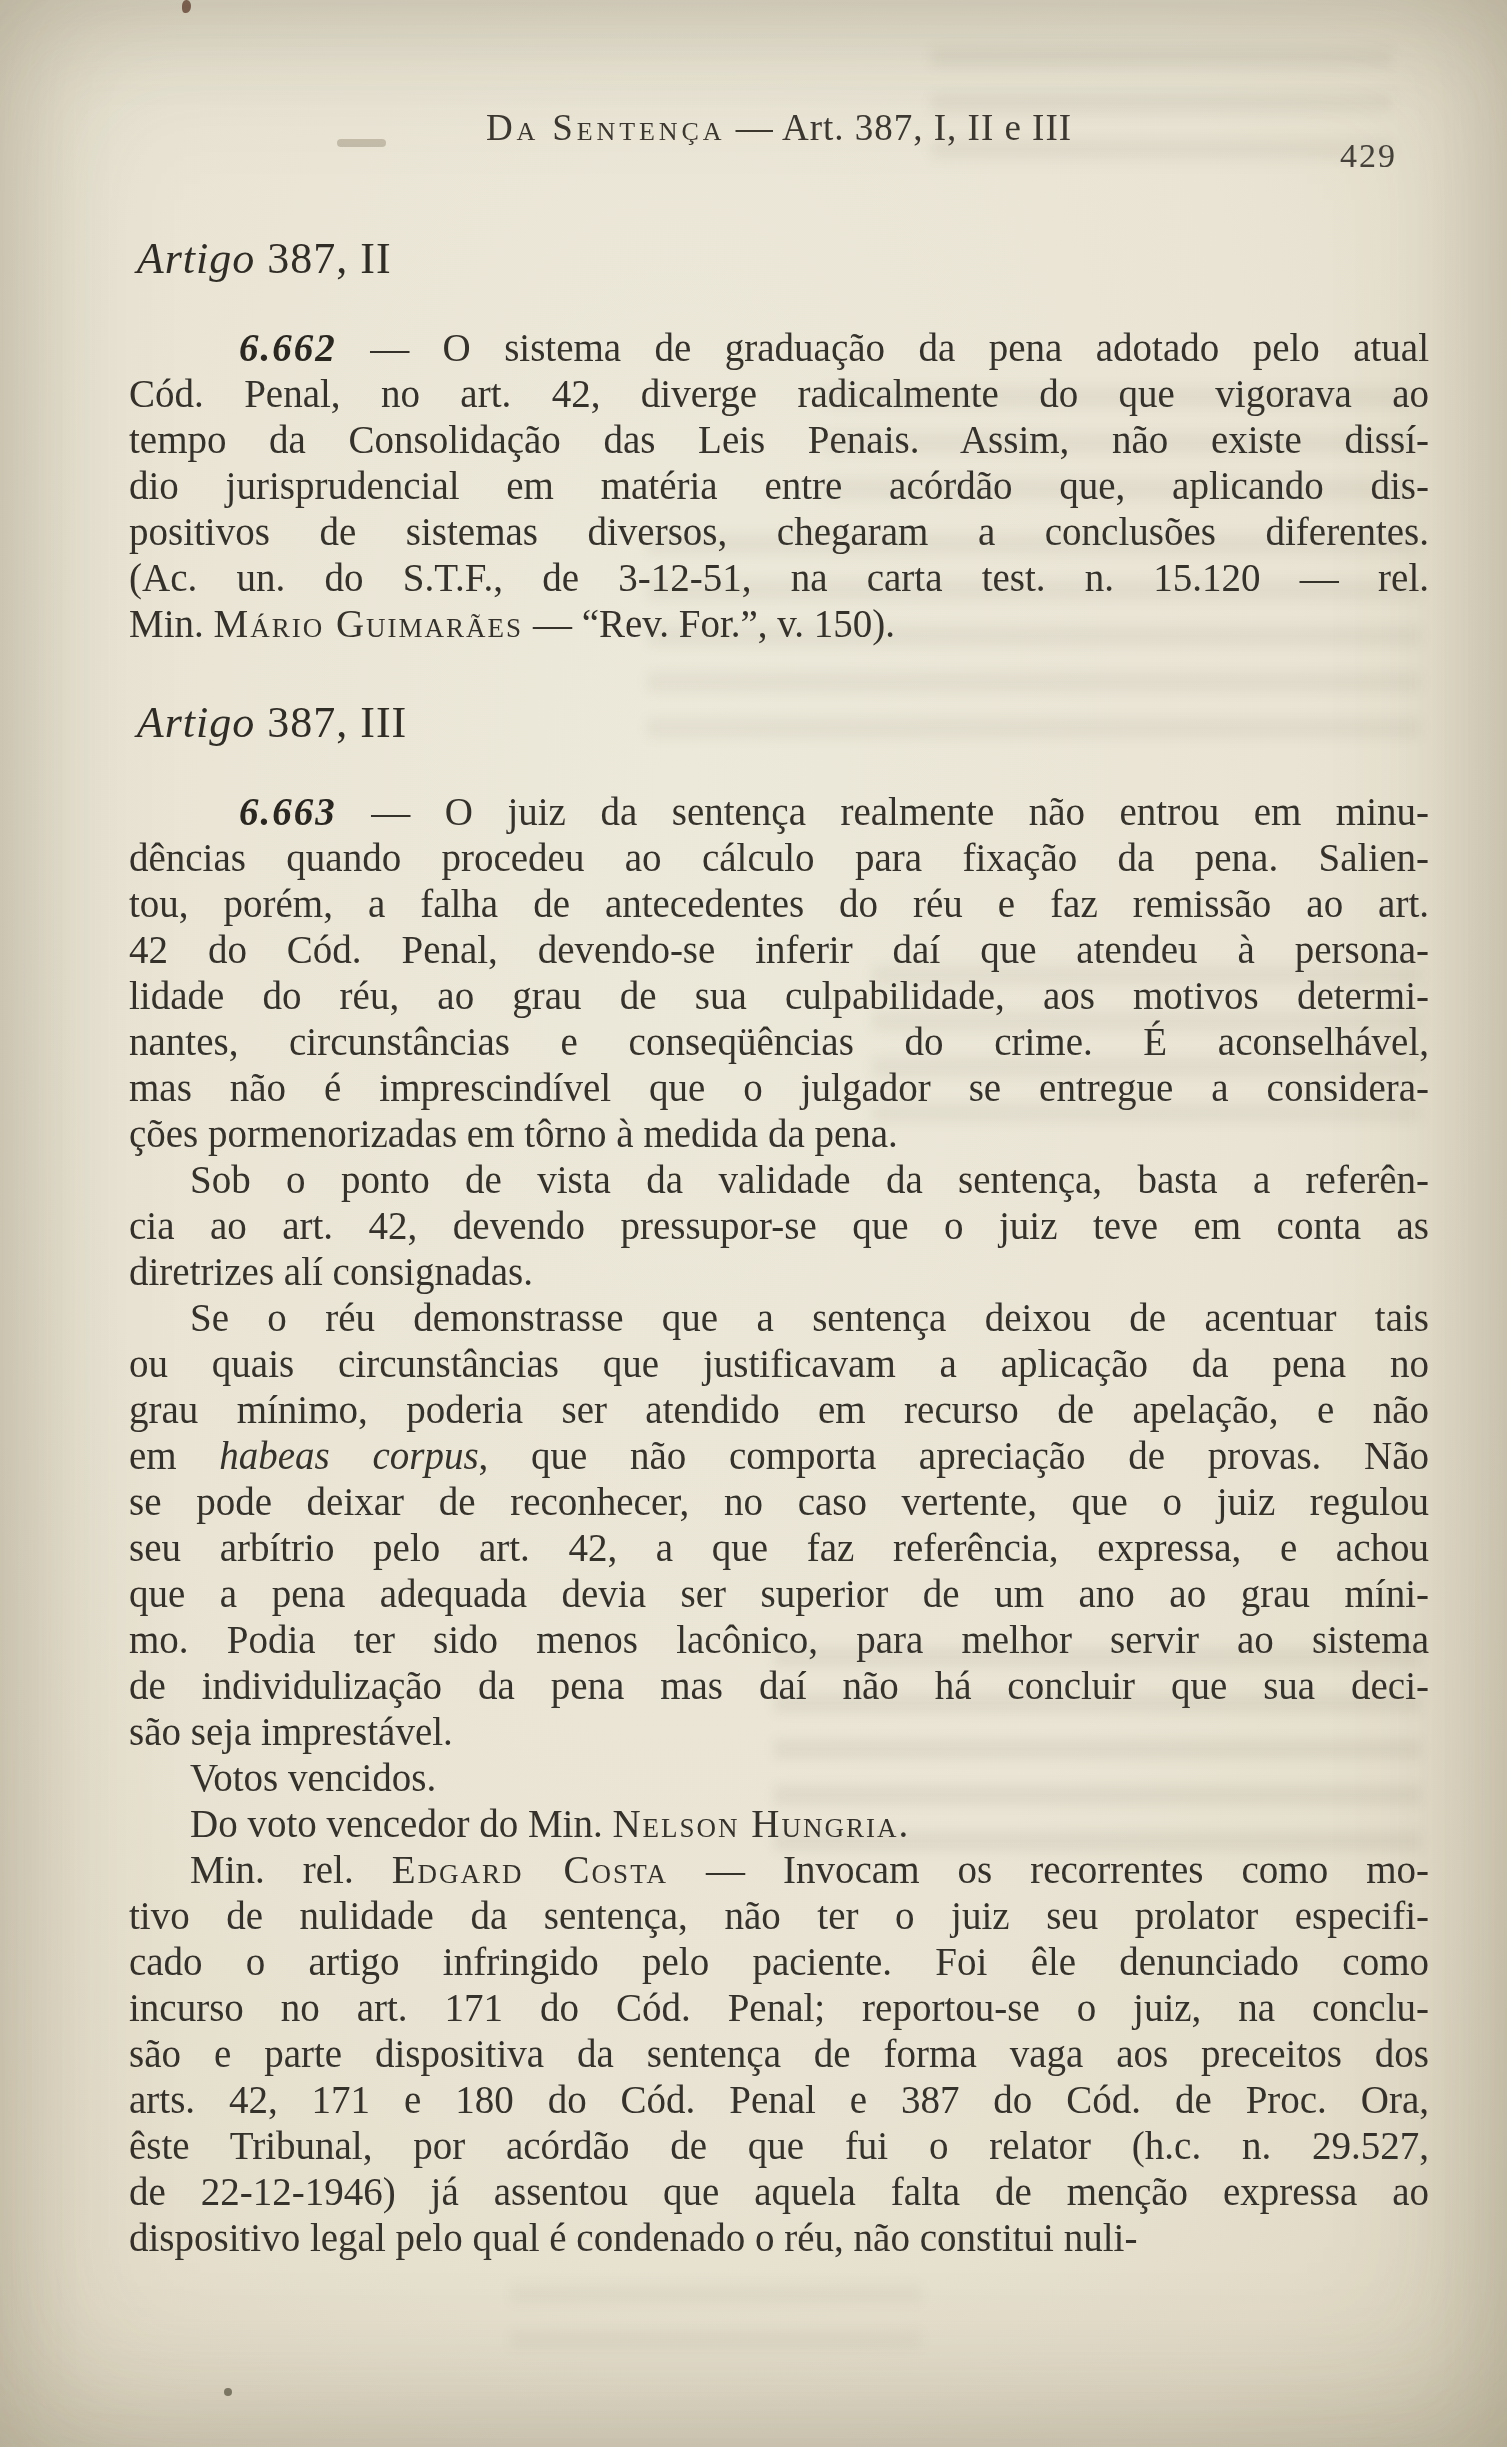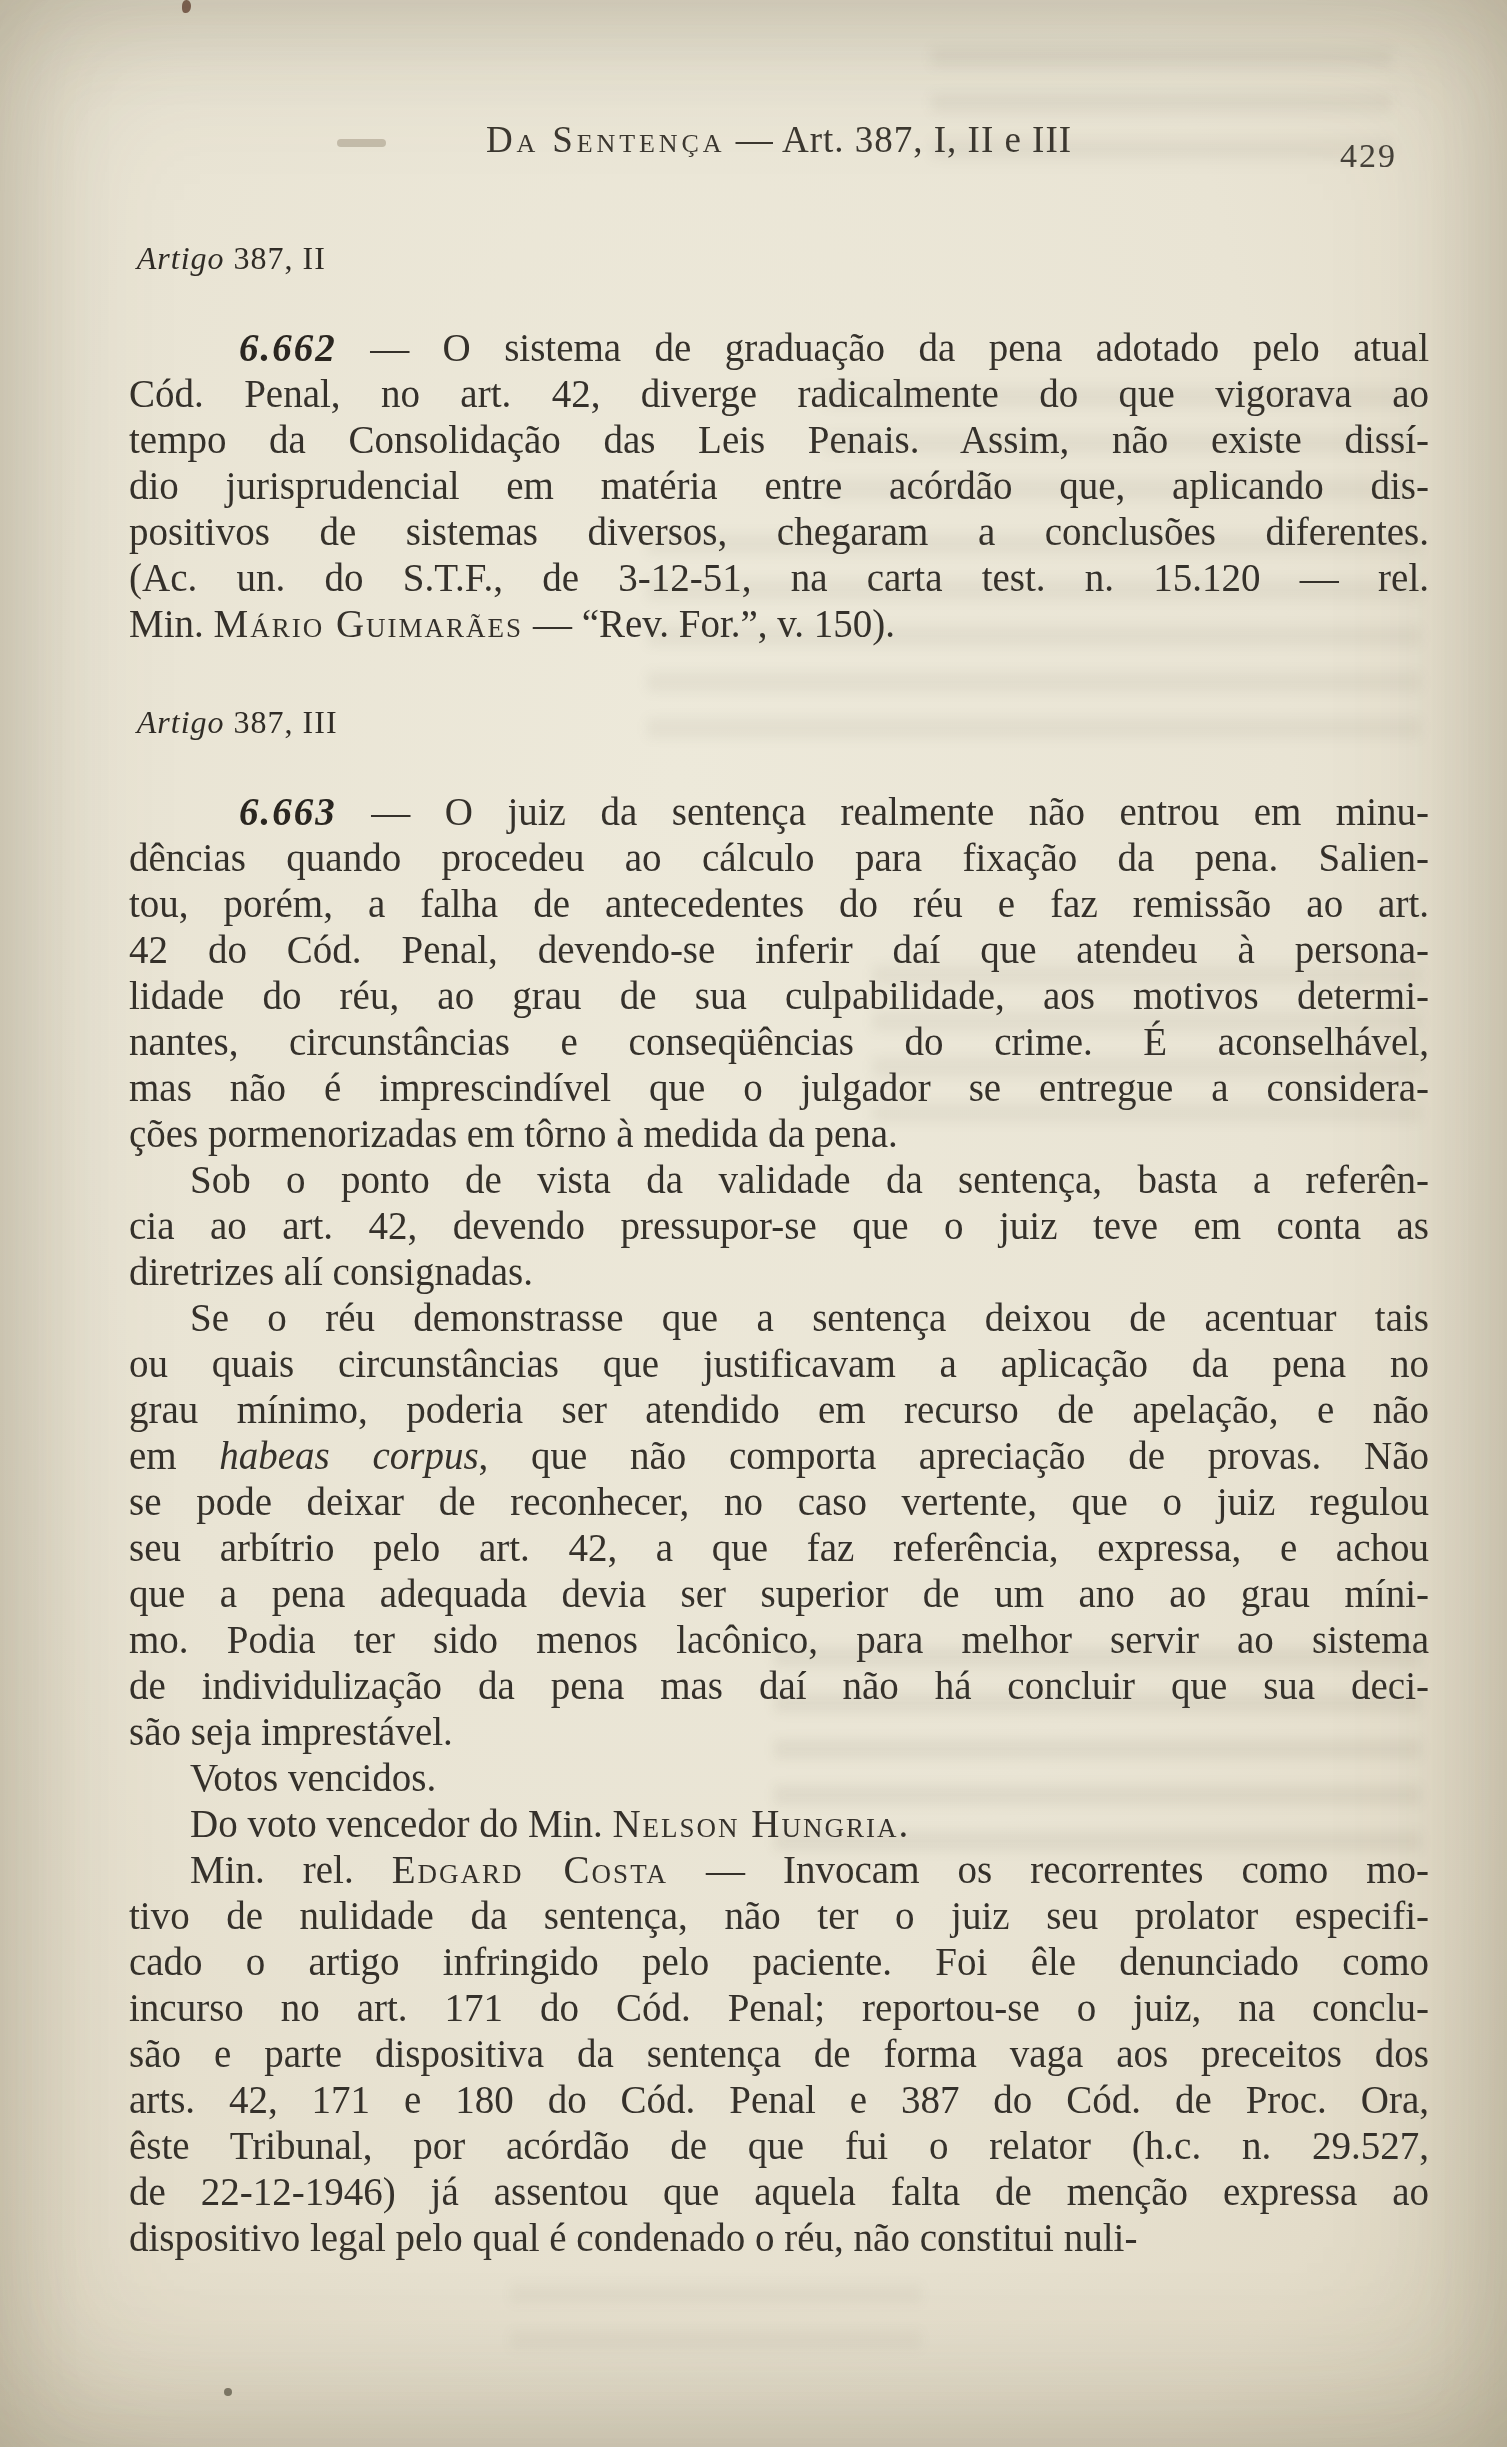--- a/index.html
+++ b/index.html
@@ -11,36 +11,36 @@
       radial-gradient(ellipse at 45% 32%, #ede9da 0%, #e9e4d4 52%, #e3dcc9 82%, #d8d1bb 100%);
     font-family:"Liberation Serif","DejaVu Serif",serif;
     color:#35312b;
     overflow:hidden;
   }
   .vignette {
     position:absolute; inset:0; pointer-events:none;
     box-shadow: inset 0 0 167px rgba(99,87,60,.26), inset 0 -49px 127px rgba(95,84,58,.10), inset 0 29px 88px rgba(110,98,70,.10);
   }
   .running-head {
-    position:absolute; top:118px; left:129px; width:1300px;
+    position:absolute; top:106px; left:129px; width:1300px;
     text-align:center; font-size:37px; color:#3c3831;
     letter-spacing:1px; white-space:nowrap;
   }
   .sc { font-variant:small-caps; }
   .running-head .sc { letter-spacing:3.9px; }
   .page-num {
     position:absolute; top:137px; right:110px;
     font-size:34px; color:#45413a; letter-spacing:2px;
   }
   .text-block {
     position:absolute; left:129px; top:235px; width:1300px;
     font-size:39px; line-height:46px;
   }
   .heading {
-    font-size:32px; line-height:47px;
+    font-size:44px; line-height:47px;
     margin:52px 0 43px 7.8px; color:#302c26; letter-spacing:1px;
   }
   .heading:first-child { margin-top:0; }
   .para { margin:0; }
   .line { text-align:justify; text-align-last:justify; white-space:normal; }
   .line.last { text-align-last:left; }
   .para.numbered .line.first { text-indent:110px; }
   .para:not(.numbered) .line.first { text-indent:61px; }
   b { font-weight:bold; letter-spacing:2px; color:#2a2620;font-style:italic; }
   i { font-style:italic; }

